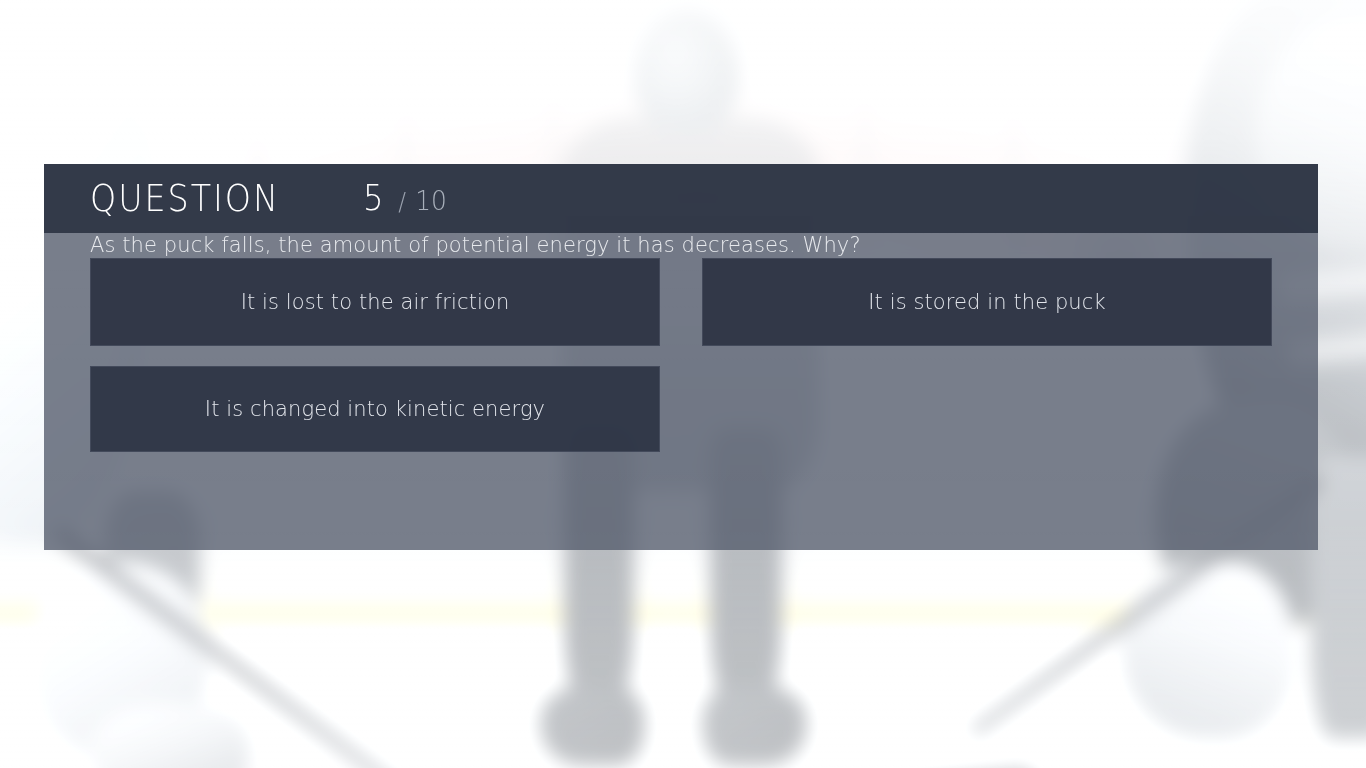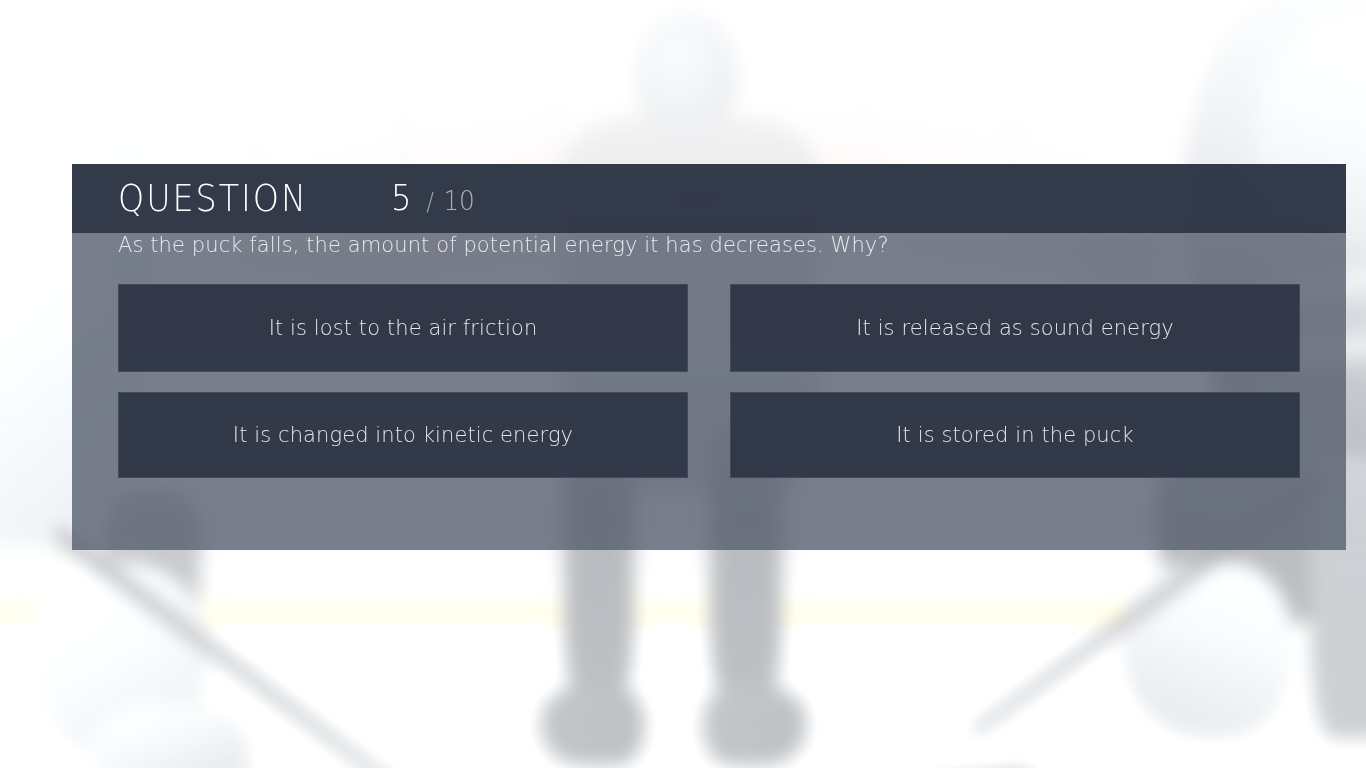--- a/index.html
+++ b/index.html
@@ -316,21 +316,21 @@
         rgba(255,255,255,0.46) 50%,
         rgba(255,255,255,0.44) 68%,
         rgba(255,255,255,0.50) 82%,
         rgba(255,255,255,0.58) 100%);
     pointer-events: none;
   }
 
   
   #quiz-card {
     position: absolute;
-    left: 72px;
+    left: 44px;
     top: 164px;
     width: 1274px;
     height: 386px;
   }
 
   #quiz-header {
     height: 69px;
     background: rgba(43, 50, 66, 0.96);
     display: flex;
     align-items: center;
@@ -389,21 +389,20 @@
   #question-text {
     font-size: 21px;
     font-weight: 300;
     color: #e8eaee;
     font-family: "DejaVu Sans", sans-serif;
     letter-spacing: 0.1px;
     line-height: 1.2;
   }
 
   #answer-grid {
-    margin-top: 26px;
     display: grid;
     grid-template-columns: 570px 570px;
     grid-template-rows: 88px 86px;
     column-gap: 42px;
     row-gap: 20px;
   }
 
   .answer-option {
     background: rgba(45, 52, 68, 0.93);
     border: 1px solid rgba(112,120,136,0.28);
@@ -481,20 +480,19 @@
         <span class="q-total">10</span>
       </span>
     </div>
 
     <div id="quiz-body">
 
       <div id="question-text">As the puck falls, the amount of potential energy it has decreases. Why?</div>
 
       <div id="answer-grid">
         <div class="answer-option">It is lost to the air friction</div>
-        <div class="answer-option">It is released as sound energy</div>
+        <div class="answer-option">It is stored in the puck</div>
         <div class="answer-option">It is changed into kinetic energy</div>
-        <div class="answer-option">It is stored in the puck</div>
       </div>
 
     </div>
   </div>
 </div>
 
 </body></html>

